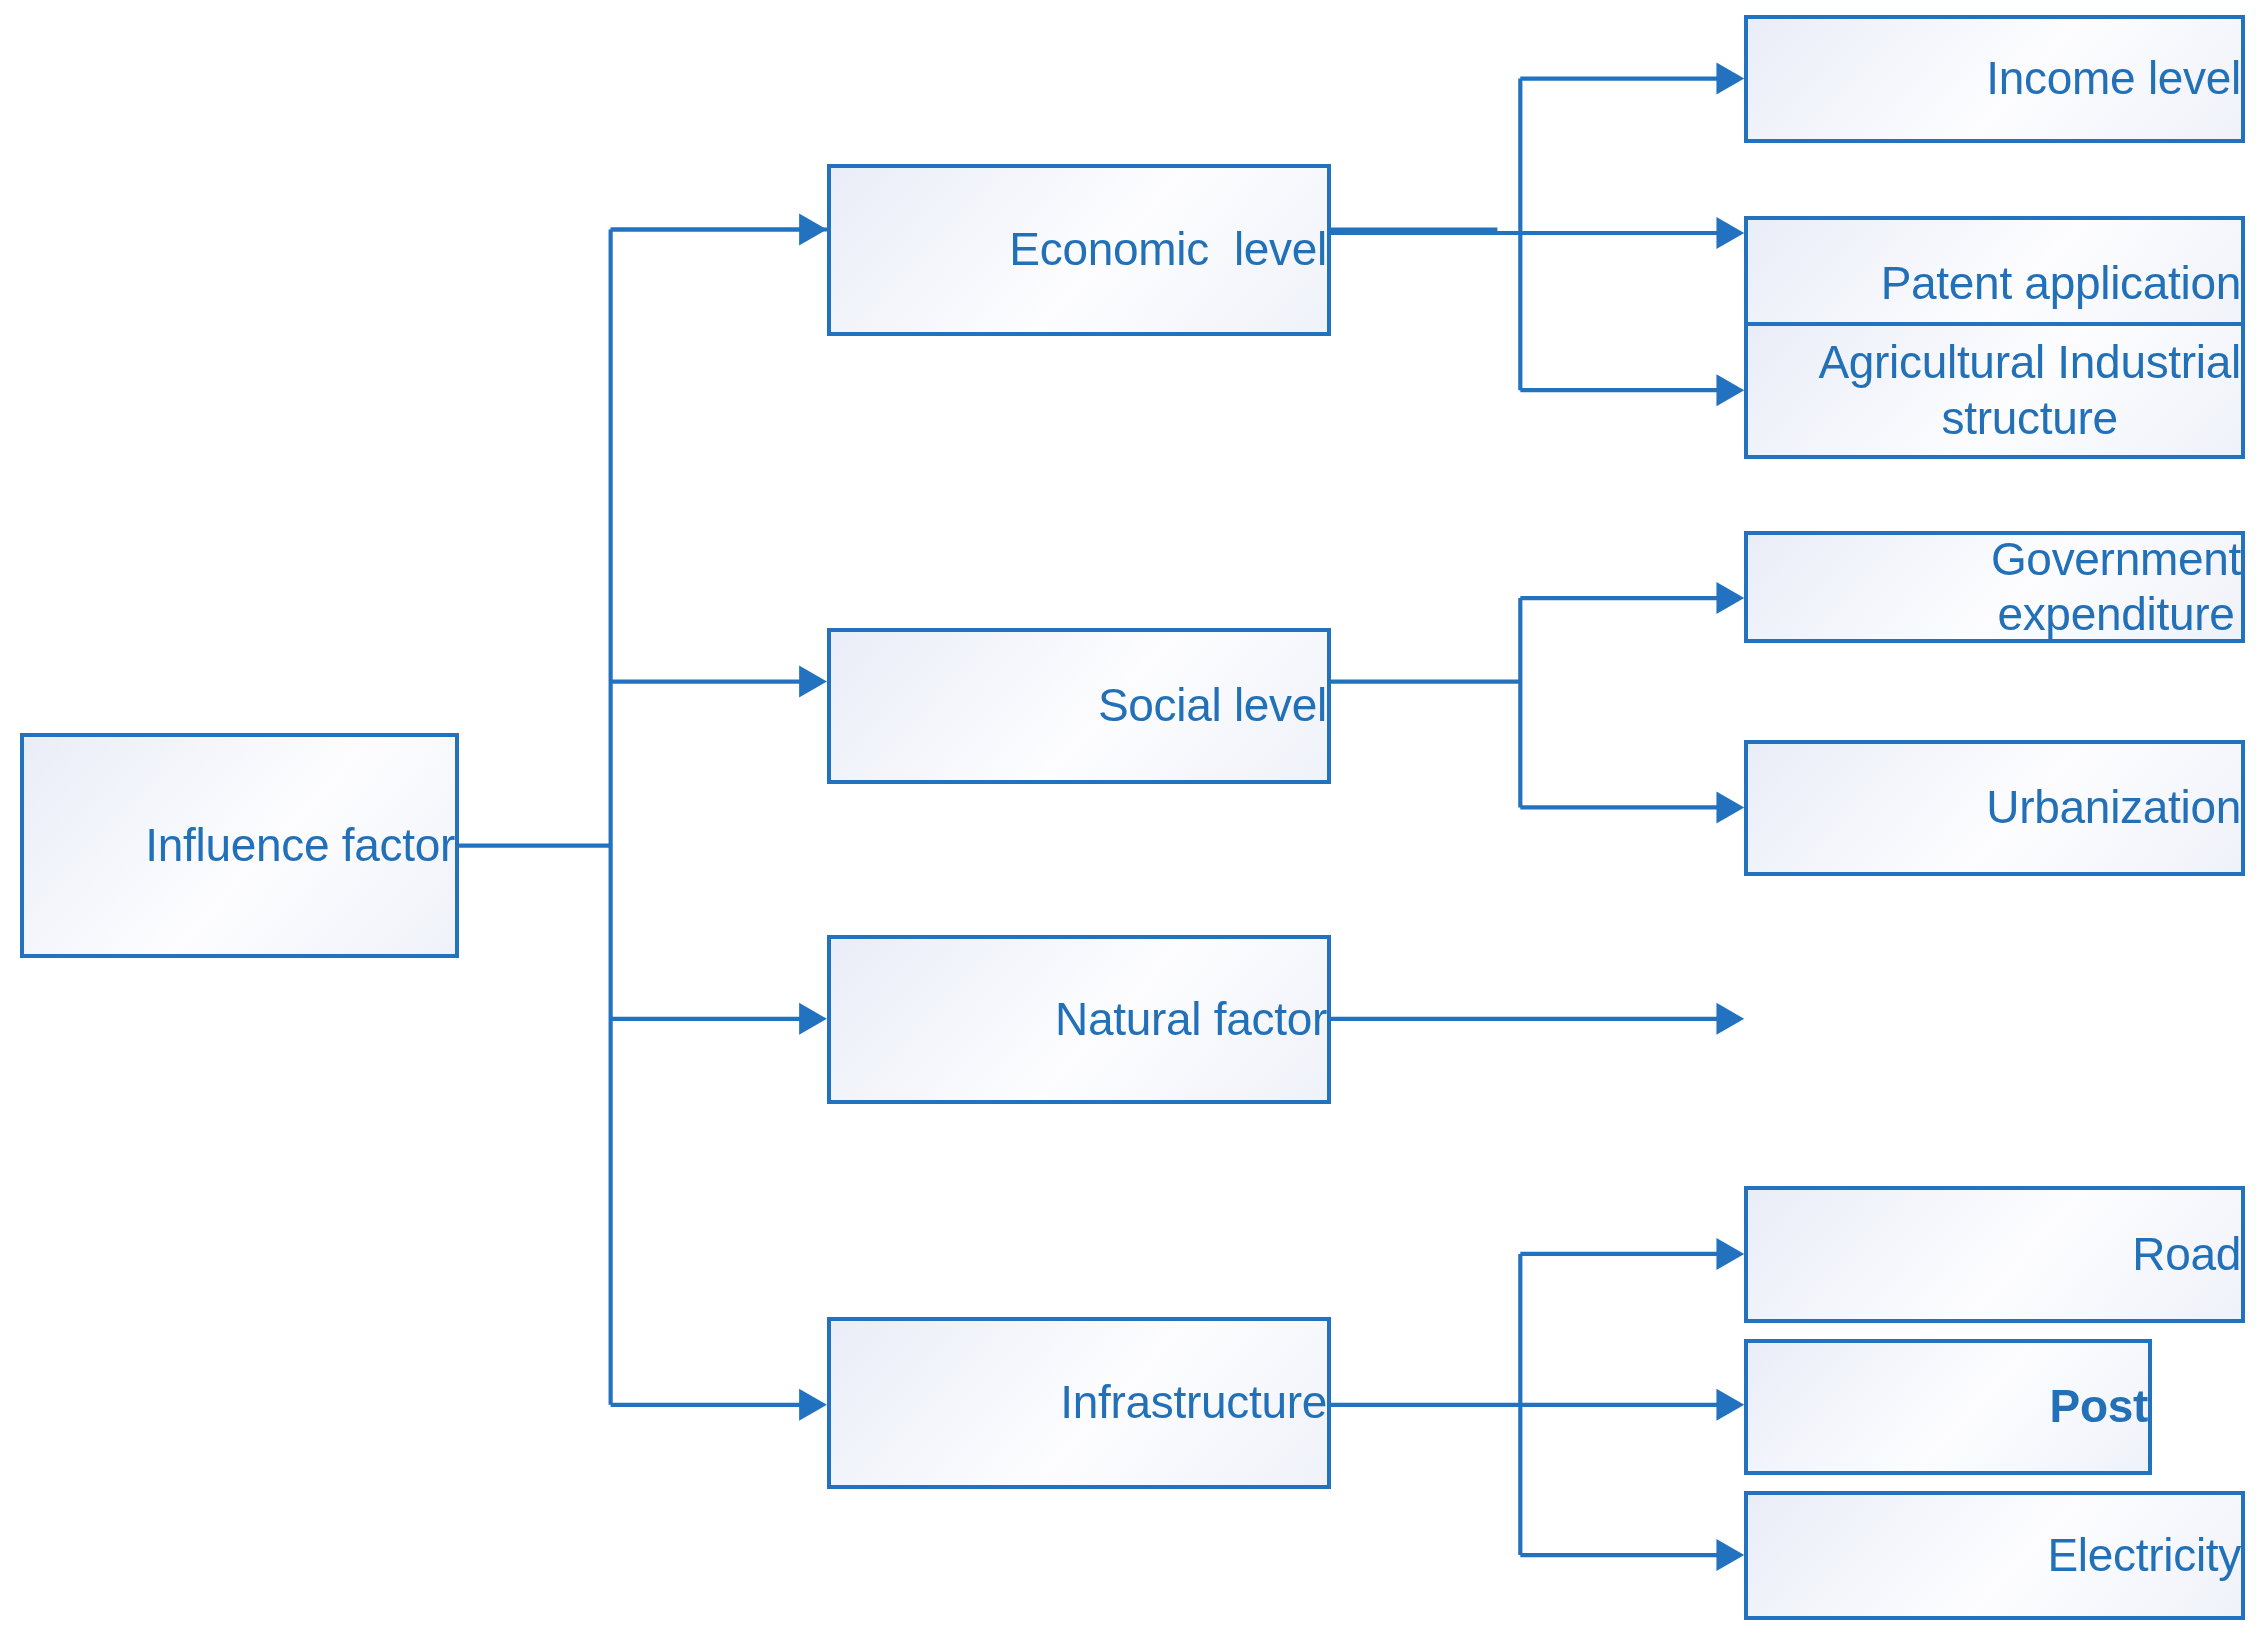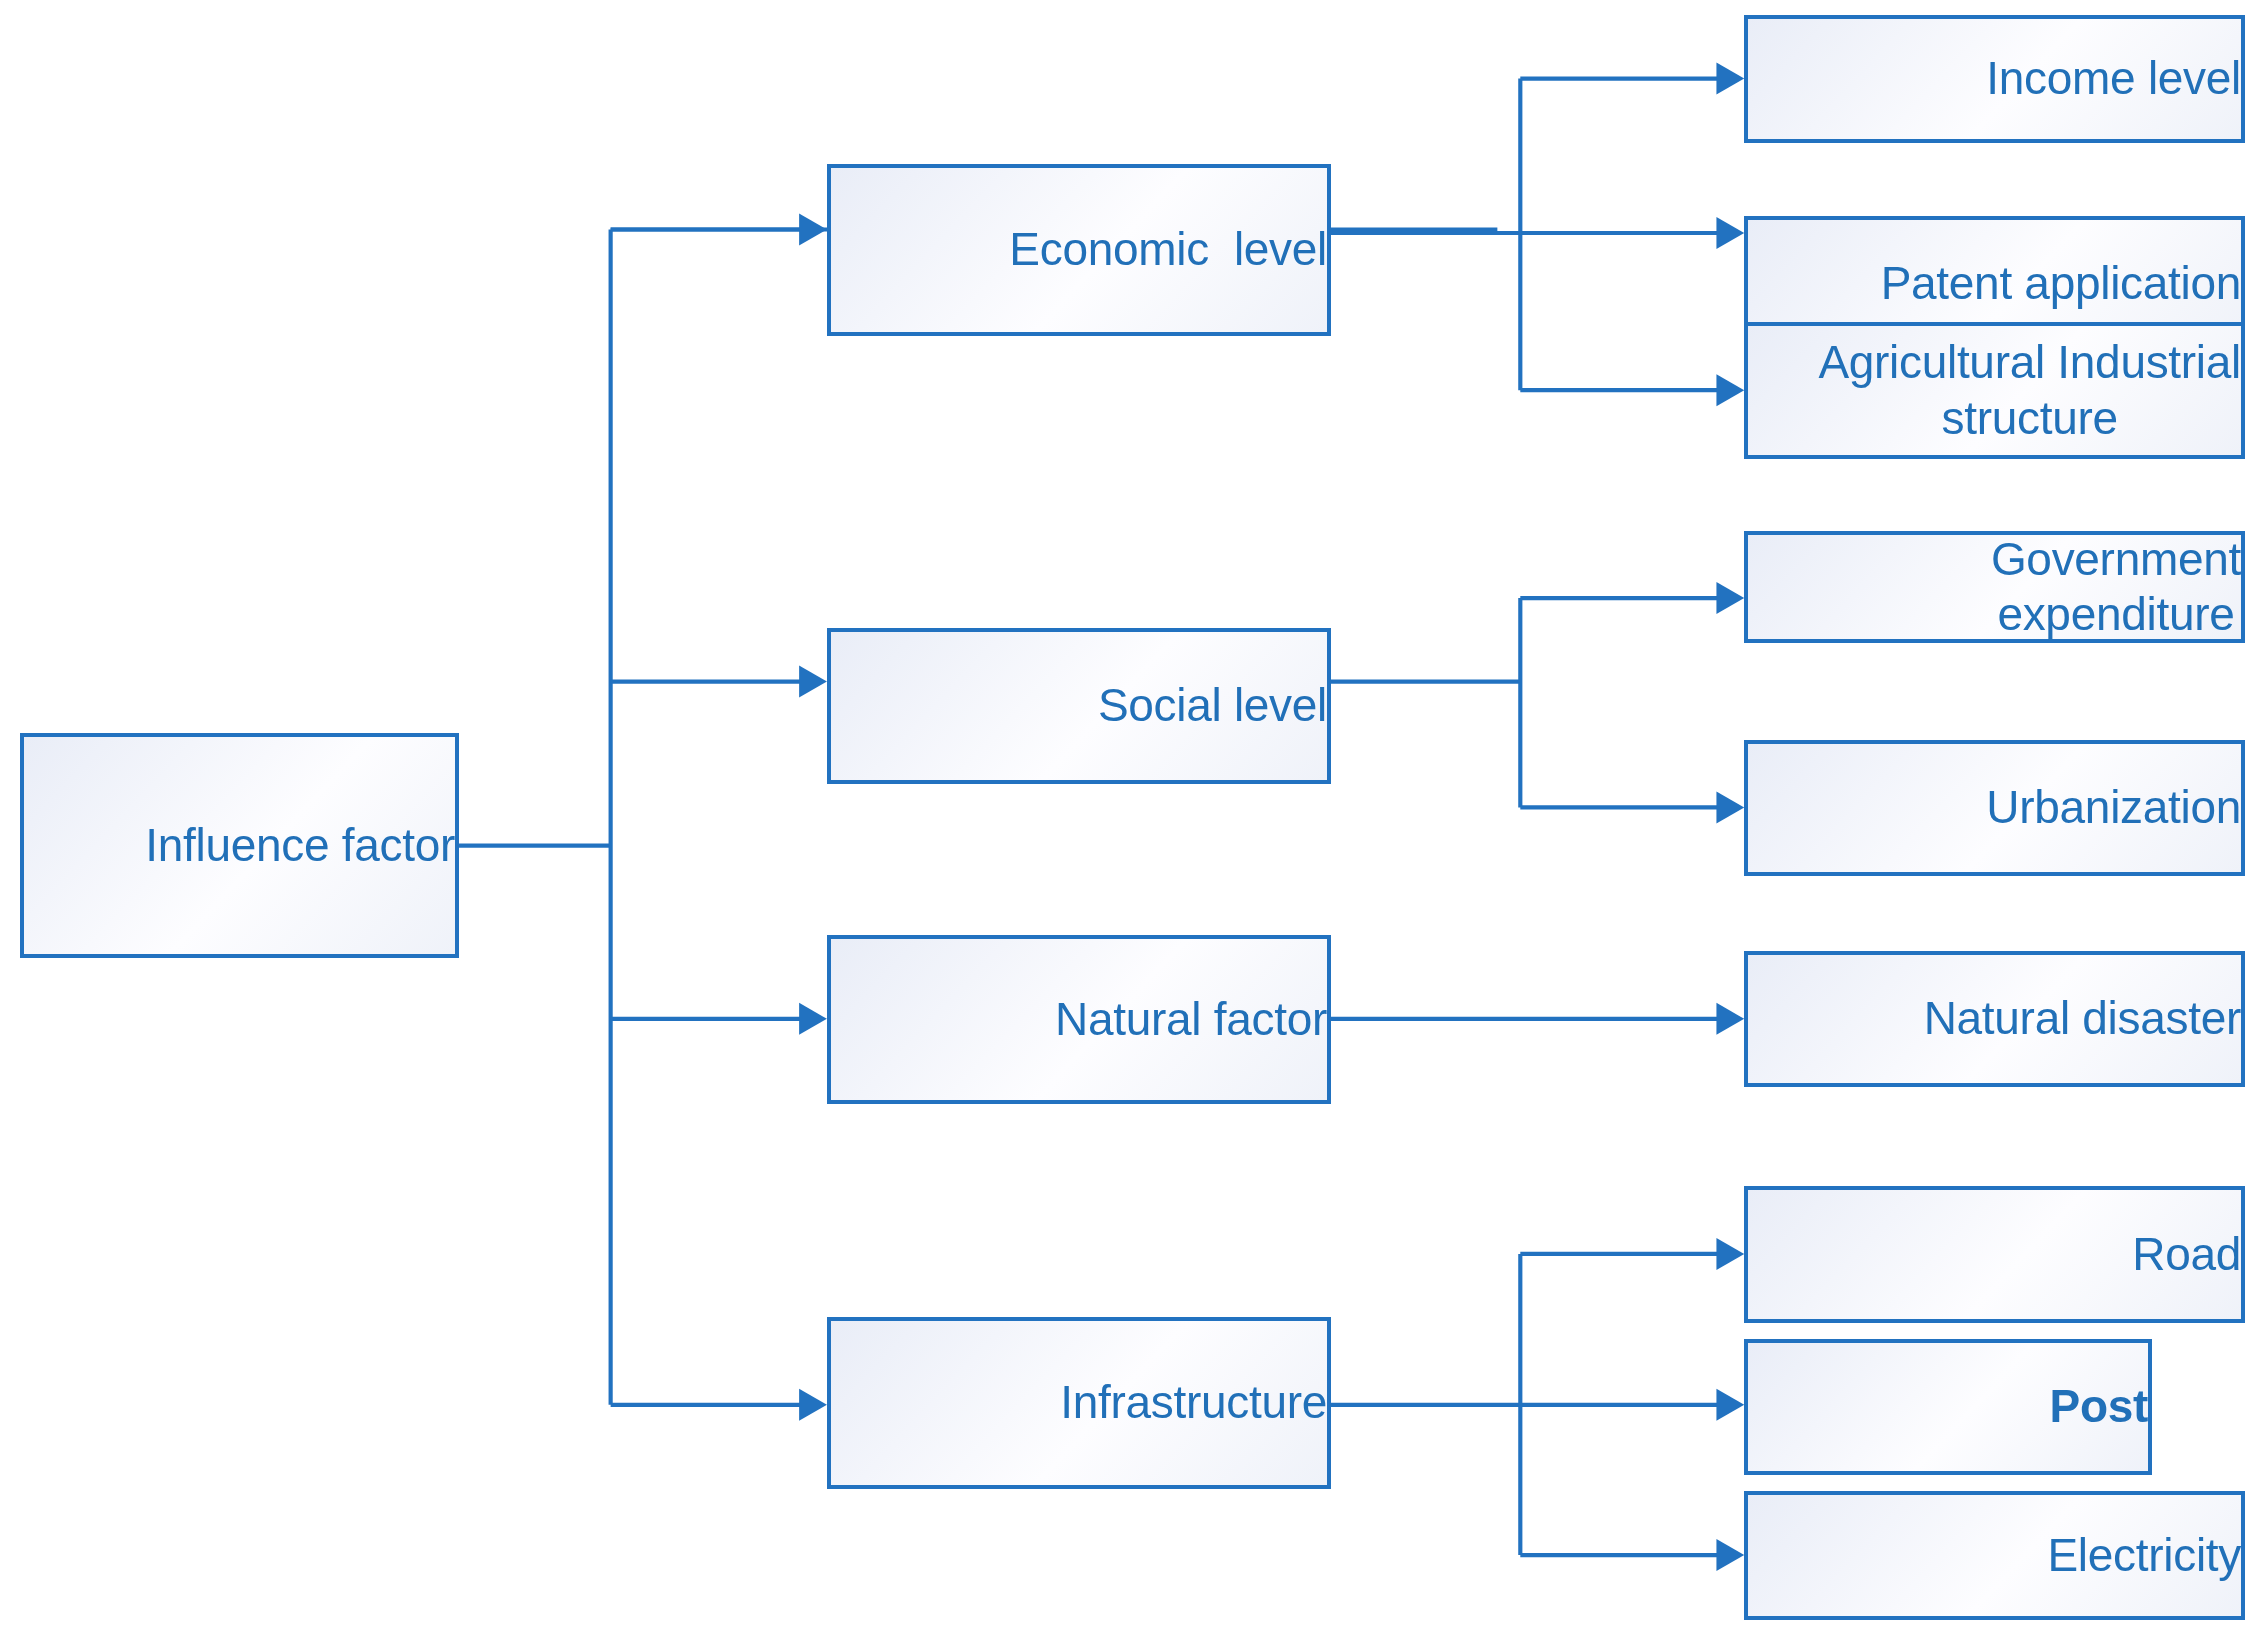--- a/index.html
+++ b/index.html
@@ -139,23 +139,20 @@
     <span>Agricultural Industrial
 structure</span>
   </div>
   <div class="node n-government">
     <span>Government
 expenditure</span>
   </div>
   <div class="node n-urbanization">
     <span>Urbanization</span>
   </div>
-  <div class="node n-disaster">
-    <span>Natural disaster</span>
-  </div>
   <div class="node n-road">
     <span>Road</span>
   </div>
   <div class="node n-post">
     <span>Post</span>
   </div>
   <div class="node n-electricity">
     <span>Electricity</span>
   </div>
 

